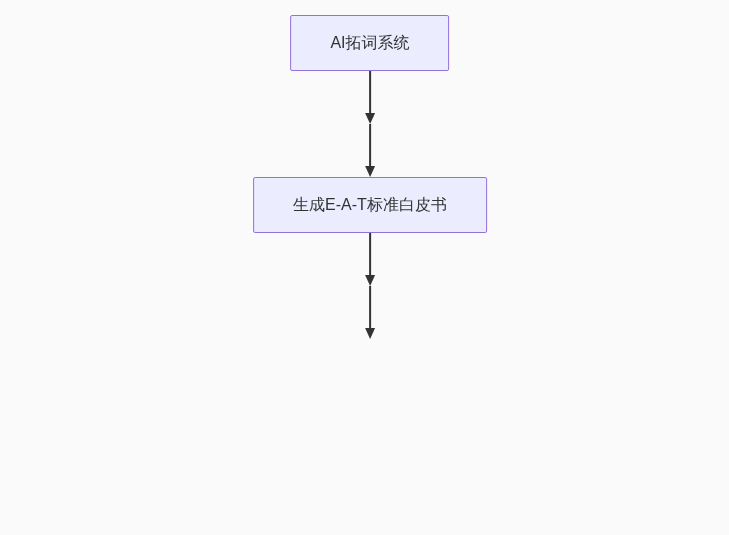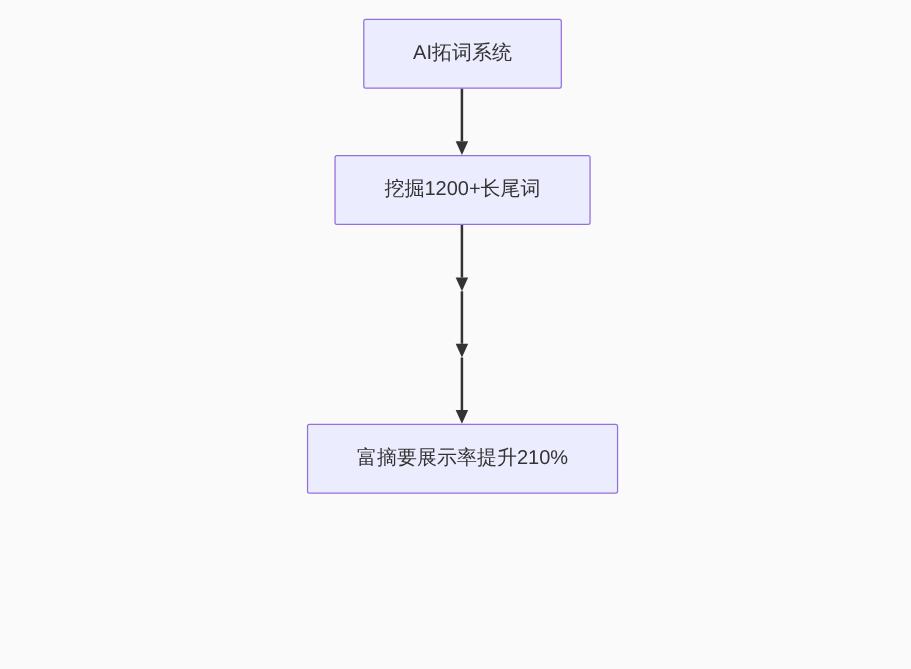--- a/index.html
+++ b/index.html
@@ -66,38 +66,35 @@
 
   <div class="node">
     <span>AI拓词系统</span>
   </div>
 
   <div class="arrow">
     <div class="shaft"></div>
     <div class="head"></div>
   </div>
 
+
+  <div class="arrow">
+    <div class="shaft"></div>
+    <div class="head"></div>
+  </div>
+
   <div class="node">
-    <span>挖掘1200+长尾词</span>
+    <span>生成E-A-T标准白皮书</span>
   </div>
 
   <div class="arrow">
     <div class="shaft"></div>
     <div class="head"></div>
   </div>
 
 
   <div class="arrow">
     <div class="shaft"></div>
     <div class="head"></div>
   </div>
 
 
-  <div class="arrow">
-    <div class="shaft"></div>
-    <div class="head"></div>
-  </div>
-
-  <div class="node">
-    <span>富摘要展示率提升210%</span>
-  </div>
-
 </div>
 
 </body></html>

